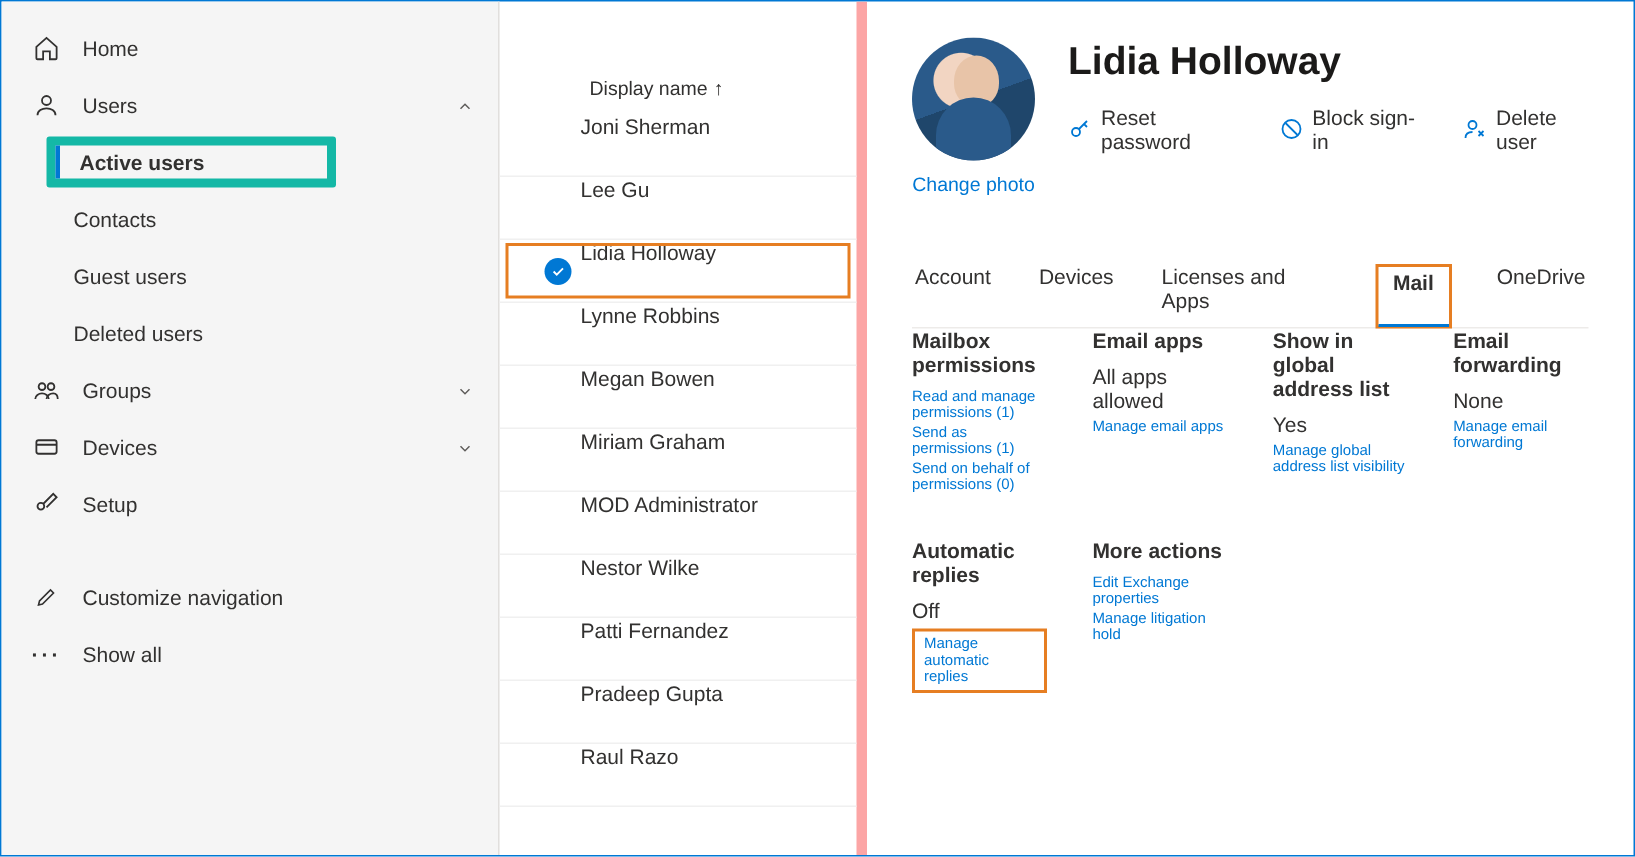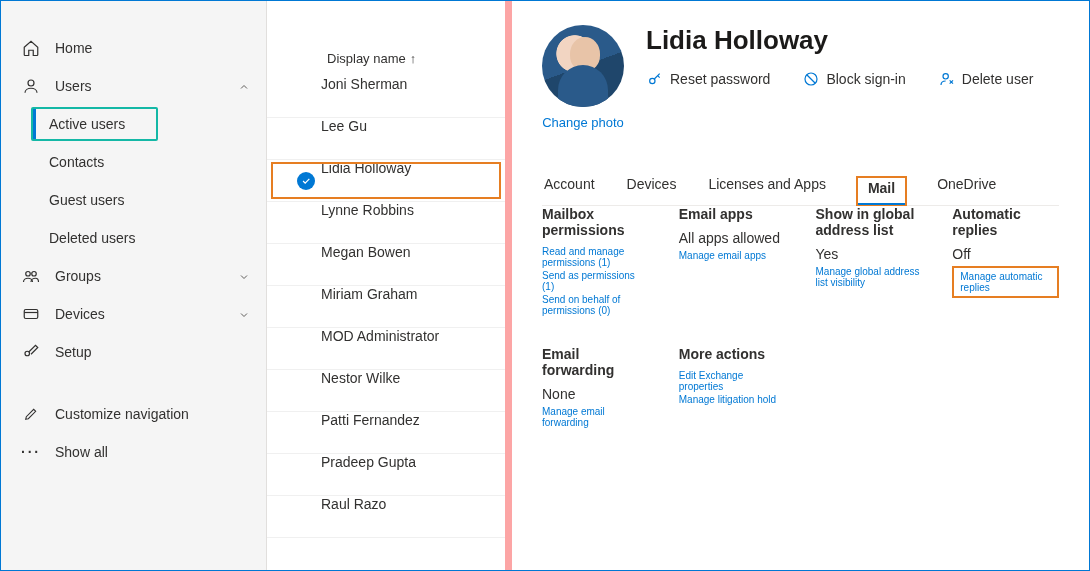--- a/index.html
+++ b/index.html
@@ -10,24 +10,24 @@
     background: #fff;
     width: 1090px;
     height: 571px;
     overflow: hidden;
     border: 1px solid #0078d4;
   }
   .layout { display: flex; height: 100%; }
 
   
   .sidebar {
-    width: 266px;
+    width: 332px;
     background: #f5f5f5;
     border-right: 1px solid #e1dfdd;
-    padding-top: 28px;
+    padding-top: 12px;
   }
   .nav-item {
     display: flex;
     align-items: center;
     height: 38px;
     padding: 0 16px 0 20px;
     cursor: pointer;
     position: relative;
   }
   .nav-item.sub { padding-left: 48px; }
@@ -40,22 +40,23 @@
   .nav-label { flex: 1; }
   .chevron {
     width: 12px; height: 12px;
     color: #605e5c;
   }
   .active-bar {
     position: absolute; left: 0; top: 0; bottom: 0; width: 3px;
     background: #0078d4;
   }
   .highlight-orange {
-    border: 2px solid #14b8a6;
+    border: 6px solid #14b8a6;
     border-radius: 2px;
+    font-weight: bold;
   }
   .ellipsis-icon { letter-spacing: 2px; font-weight: bold; }
 
   
   .list-col {
     width: 245px;
     border-right: 7px solid #fca5a5;
     padding-top: 50px;
   }
   .list-header {
@@ -391,29 +392,29 @@
         <div class="section-title">Email apps</div>
         <div class="section-text">All apps allowed</div>
         <a class="link">Manage email apps</a>
       </div>
       <div>
         <div class="section-title">Show in global address list</div>
         <div class="section-text">Yes</div>
         <a class="link">Manage global address list visibility</a>
       </div>
       <div>
+        <div class="section-title">Email forwarding</div>
+        <div class="section-text">None</div>
+        <a class="link">Manage email forwarding</a>
+      </div>
+      <div>
         <div class="section-title">Automatic replies</div>
         <div class="section-text">Off</div>
         <a class="link highlighted">Manage automatic replies</a>
       </div>
       <div>
-        <div class="section-title">Email forwarding</div>
-        <div class="section-text">None</div>
-        <a class="link">Manage email forwarding</a>
-      </div>
-      <div>
         <div class="section-title">More actions</div>
         <a class="link">Edit Exchange properties</a>
         <a class="link">Manage litigation hold</a>
       </div>
     </div>
   </div>
 </div>
 
 </body></html>

